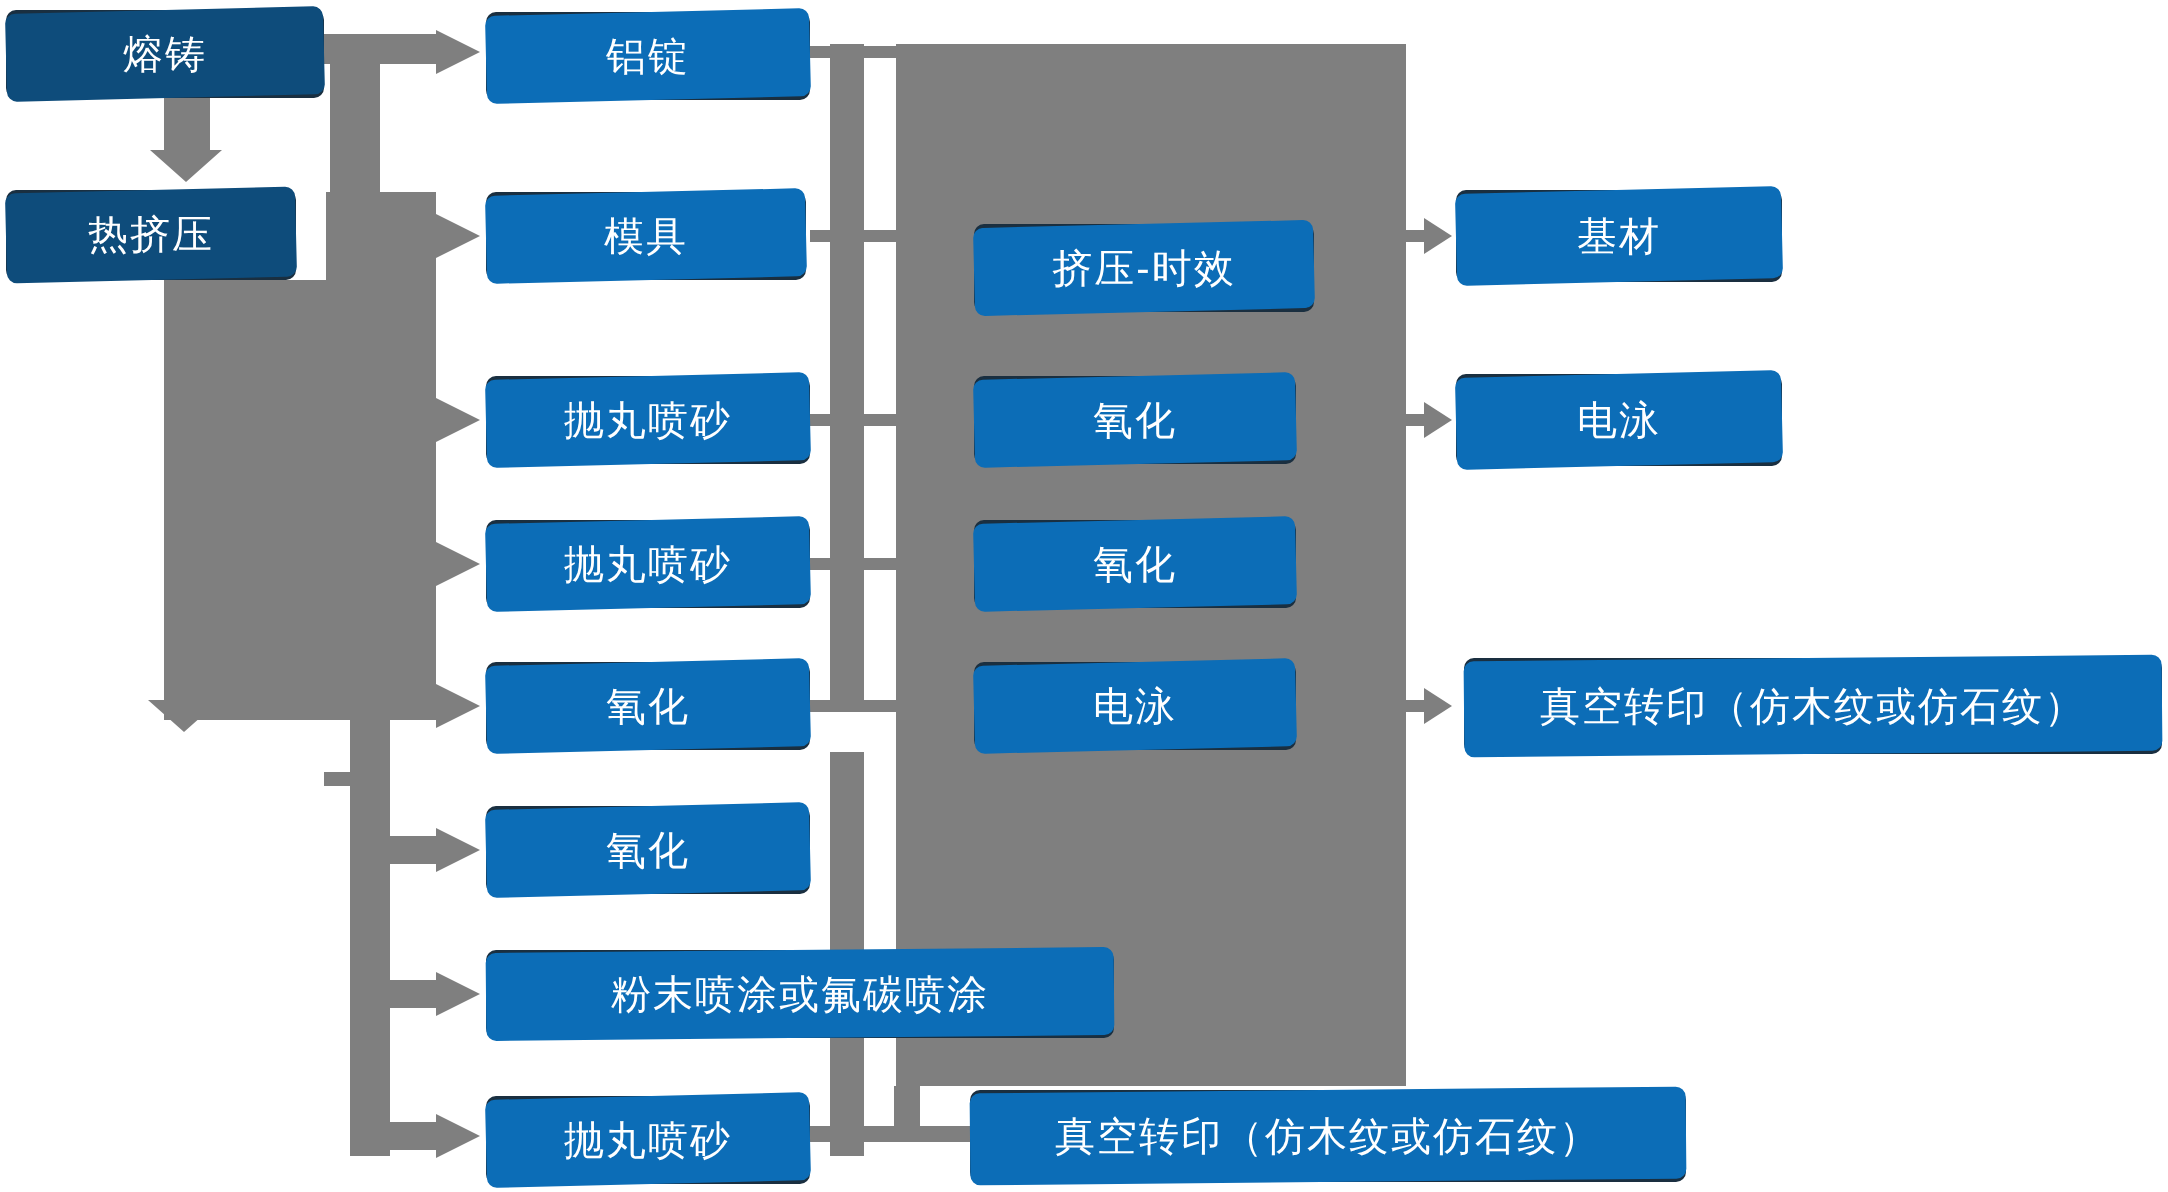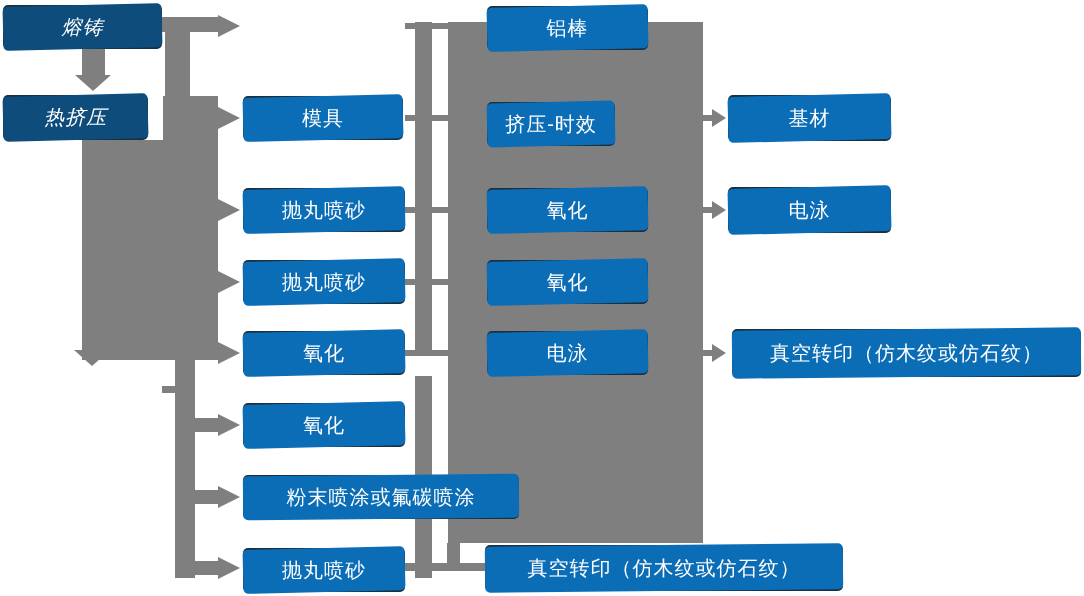--- a/index.html
+++ b/index.html
@@ -68,21 +68,21 @@
     content:"";
     position:absolute;
     inset:-2px;
     border-radius:5px;
     transform:rotate(-1.4deg);
     z-index:-1;
   }
   .box.wide::before{transform:rotate(-0.55deg);}
   .bright{background:var(--box-blue,#0c6db7);}
   .bright::before{background:var(--box-blue,#0c6db7);}
-  .dark{background:var(--box-dark-blue,#0e4c7b);font-style:italic;}
+  .dark{background:var(--box-dark-blue,#0e4c7b);}
   .dark::before{background:var(--box-dark-blue,#0e4c7b);}
 </style>
 </head>
 <body>
 
 <div class="canvas">
 
   <div class="bar" style="left:82px;top:49px;width:23px;height:27px"></div>
   <div class="tri-d" style="left:75px;top:75px"></div>
 
@@ -135,46 +135,46 @@
   <div class="bar" style="left:703px;top:350px;width:10px;height:6px"></div>
   <div class="tri-r sm" style="left:712px;top:344px"></div>
 
   <div class="box dark" style="left:3px;top:5px;width:159px;height:44px">
     <span>熔铸</span>
   </div>
   <div class="box dark" style="left:3px;top:95px;width:145px;height:45px">
     <span>热挤压</span>
   </div>
 
+  <div class="box bright" style="left:243px;top:6px;width:162px;height:44px">
+    <span>铝锭</span>
+  </div>
   <div class="box bright" style="left:243px;top:96px;width:160px;height:44px">
     <span>模具</span>
   </div>
   <div class="box bright" style="left:243px;top:188px;width:162px;height:44px">
     <span>抛丸喷砂</span>
   </div>
   <div class="box bright" style="left:243px;top:260px;width:162px;height:44px">
     <span>抛丸喷砂</span>
   </div>
   <div class="box bright" style="left:243px;top:331px;width:162px;height:44px">
     <span>氧化</span>
   </div>
   <div class="box bright" style="left:243px;top:403px;width:162px;height:44px">
     <span>氧化</span>
   </div>
-  <div class="box bright wide" style="left:243px;top:475px;width:276px;height:44px">
+  <div class="box bright wide" style="left:243px;top:475px;width:314px;height:44px">
     <span>粉末喷涂或氟碳喷涂</span>
   </div>
   <div class="box bright" style="left:243px;top:548px;width:162px;height:44px">
     <span>抛丸喷砂</span>
   </div>
 
-  <div class="box bright" style="left:487px;top:6px;width:161px;height:44px">
-    <span>铝棒</span>
-  </div>
-  <div class="box bright" style="left:487px;top:102px;width:128px;height:44px">
+  <div class="box bright" style="left:487px;top:112px;width:170px;height:44px">
     <span>挤压-时效</span>
   </div>
   <div class="box bright" style="left:487px;top:188px;width:161px;height:44px">
     <span>氧化</span>
   </div>
   <div class="box bright" style="left:487px;top:260px;width:161px;height:44px">
     <span>氧化</span>
   </div>
   <div class="box bright" style="left:487px;top:331px;width:161px;height:44px">
     <span>电泳</span>

